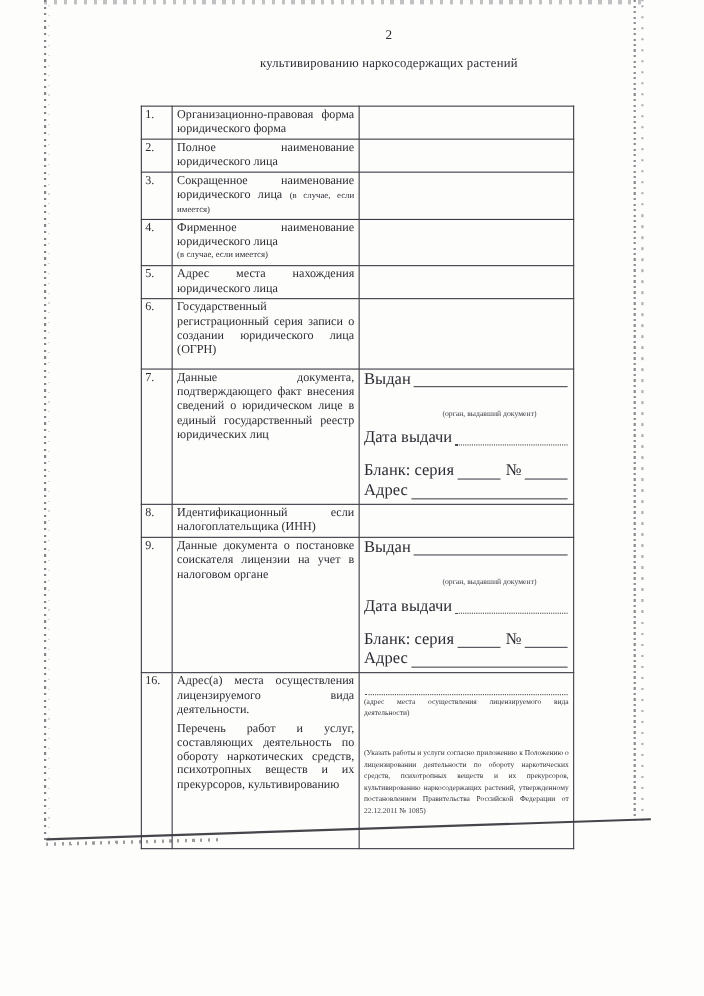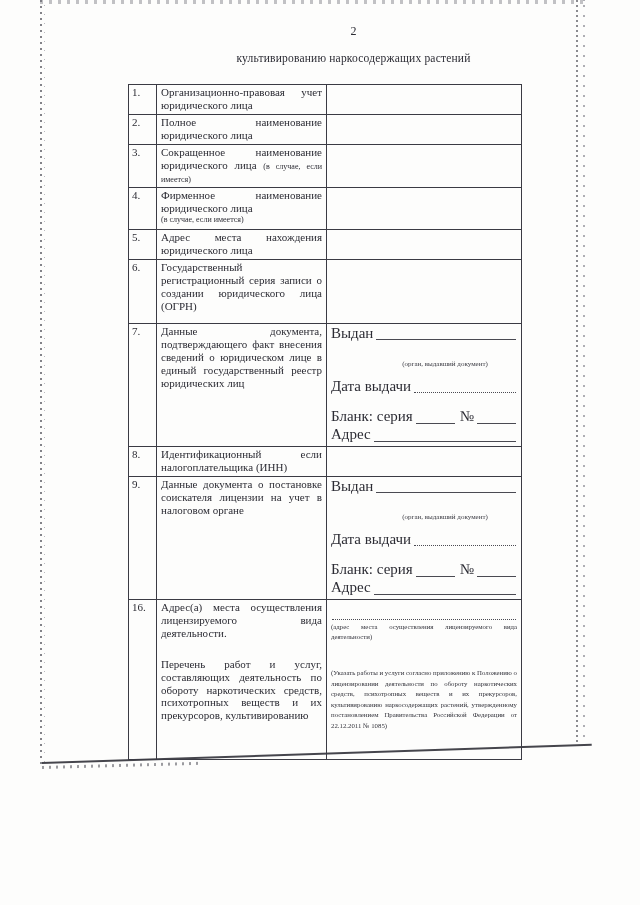--- a/index.html
+++ b/index.html
@@ -38,30 +38,30 @@
   }
   .bottom-speck {
     position:absolute; left:42px; top:766px; width:160px; height:3px;
     background-image:repeating-linear-gradient(90deg, rgba(90,90,98,.6) 0 2px, transparent 2px 7px);
     transform:rotate(-1.5deg); transform-origin:left center;
   }
 
   
   .content { position:absolute; left:128px; top:24px; width:393px; }
   .page-num { text-align:center; font-size:12px; padding-left:58px; margin-bottom:13px; }
-  .doc-header { text-align:center; font-size:11.5px; padding-left:58px; margin-bottom:20px; letter-spacing:.2px; }
+  .doc-header { text-align:center; font-size:11.5px; padding-left:58px; margin-bottom:32px; letter-spacing:.2px; }
 
   table.form-table { border-collapse:collapse; table-layout:fixed; width:393px; font-size:11px; line-height:1.18; }
   .form-table col.c-num { width:28px; }
   .form-table col.c-label { width:170px; }
   .form-table col.c-value { width:195px; }
   .form-table td { border:1px solid #3b3b44; vertical-align:top; padding:1px 4px 2px 4px; }
   td.num { padding-left:3px; }
   td.label { text-align:justify; }
-  td.label p + p { margin-top:18px; }
+  td.label p + p { margin-top:4px; }
   .lnote { font-size:8px; }
   .lnote-block { display:block; font-size:8px; }
 
   tr.r1 td, tr.r2 td, tr.r5 td, tr.r8 td { height:28px; }
   tr.r3 td, tr.r4 td { height:42px; }
   tr.r6 td { height:64px; }
   tr.r7 td, tr.r9 td { height:94px; }
   tr.r10 td { height:160px; }
 
   
@@ -96,21 +96,21 @@
     <table class="form-table">
       <colgroup>
           <col class="c-num">
           <col class="c-label">
           <col class="c-value">
         </colgroup>
       <tbody>
 
         <tr class="r1">
           <td class="num">1.</td>
-          <td class="label">Организационно-правовая учет юридического лица</td>
+          <td class="label">Организационно-правовая форма юридического форма</td>
           <td class="val"></td>
         </tr>
 
         <tr class="r2">
           <td class="num">2.</td>
           <td class="label">Полное наименование юридического лица</td>
           <td class="val"></td>
         </tr>
 
         <tr class="r3">

